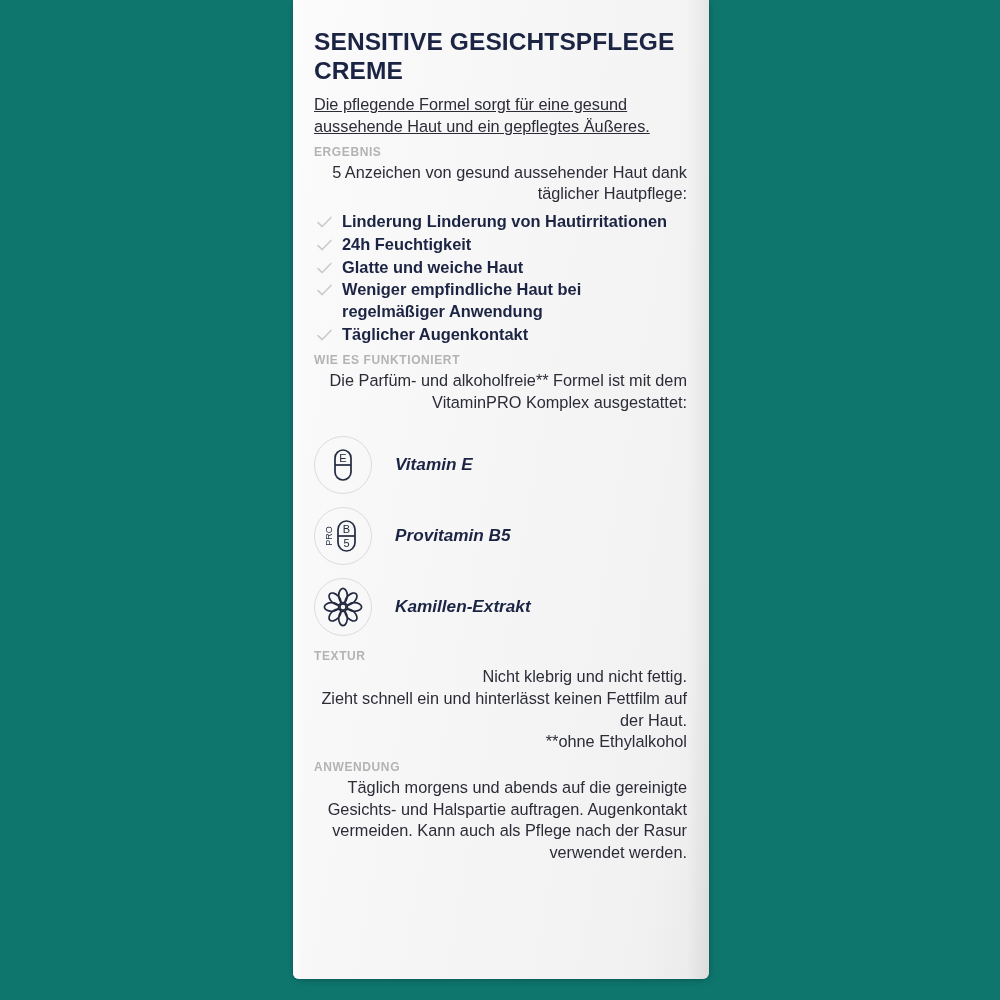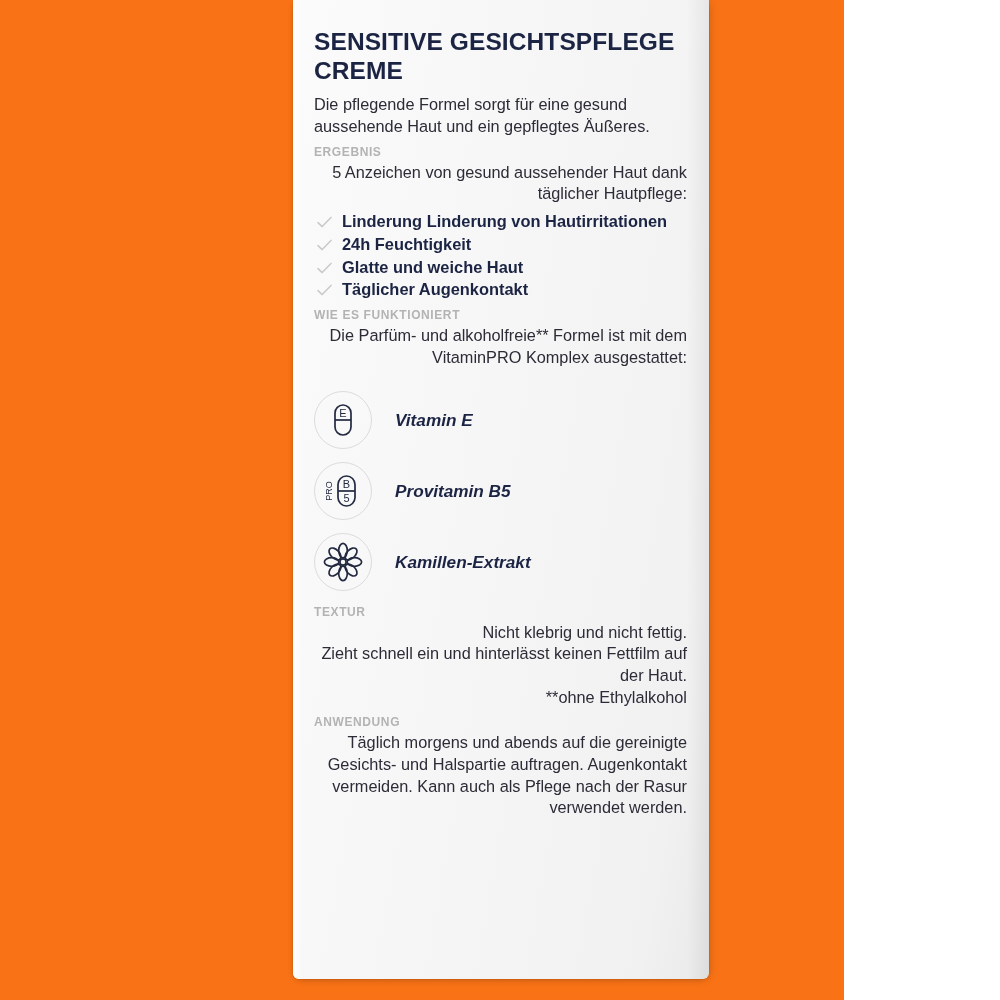--- a/index.html
+++ b/index.html
@@ -10,23 +10,23 @@
   body {
     width: 1000px;
     height: 1000px;
     background: #ffffff;
     font-family: "Liberation Sans", sans-serif;
     overflow: hidden;
   }
 
   #stage {
     position: relative;
-    width: 844px;
+    width: 1000px;
     height: 1000px;
-    background: #f97316;
+    background: #0f766e;
   }
 
   
   #panel {
     position: absolute;
     left: 293px;
     top: 0px;
     width: 416px;
     height: 979px;
     background: linear-gradient(100deg, #fbfbfc 0%, #f6f6f7 45%, #f1f1f2 88%, #e9e9ea 100%);
@@ -71,20 +71,21 @@
     line-height: 1.17;
     letter-spacing: 0.1px;
     margin: 0 0 9px 0;
     text-transform: uppercase;
   }
   .lede {
     color: #2b2c36;
     font-size: 16.3px;
     line-height: 1.33;
     margin: 0 0 5px 0;
+    text-decoration: underline;
   }
   .sec-head {
     color: #b3b3b4;
     font-size: 12px;
     font-weight: 700;
     letter-spacing: 0.6px;
     line-height: 1.25;
     margin: 7px 0 2px 0;
     text-transform: uppercase;
   }
@@ -182,20 +183,28 @@
           </span>
           <span>24h Feuchtigkeit</span>
         </li>
         <li>
           <span class="tick">
             <svg viewBox="0 0 17 17" width="17" height="17" aria-hidden="true">
               <path d="M2 8.6 L6.2 12.6 L15 3.4" fill="none" stroke="#c9c9ca" stroke-width="1.5" stroke-linecap="round" stroke-linejoin="round"></path>
             </svg>
           </span>
           <span>Glatte und weiche Haut</span>
+        </li>
+        <li>
+          <span class="tick">
+            <svg viewBox="0 0 17 17" width="17" height="17" aria-hidden="true">
+              <path d="M2 8.6 L6.2 12.6 L15 3.4" fill="none" stroke="#c9c9ca" stroke-width="1.5" stroke-linecap="round" stroke-linejoin="round"></path>
+            </svg>
+          </span>
+          <span>Weniger empfindliche Haut bei regelmäßiger Anwendung</span>
         </li>
         <li>
           <span class="tick">
             <svg viewBox="0 0 17 17" width="17" height="17" aria-hidden="true">
               <path d="M2 8.6 L6.2 12.6 L15 3.4" fill="none" stroke="#c9c9ca" stroke-width="1.5" stroke-linecap="round" stroke-linejoin="round"></path>
             </svg>
           </span>
           <span>Täglicher Augenkontakt</span>
         </li>
       </ul>

